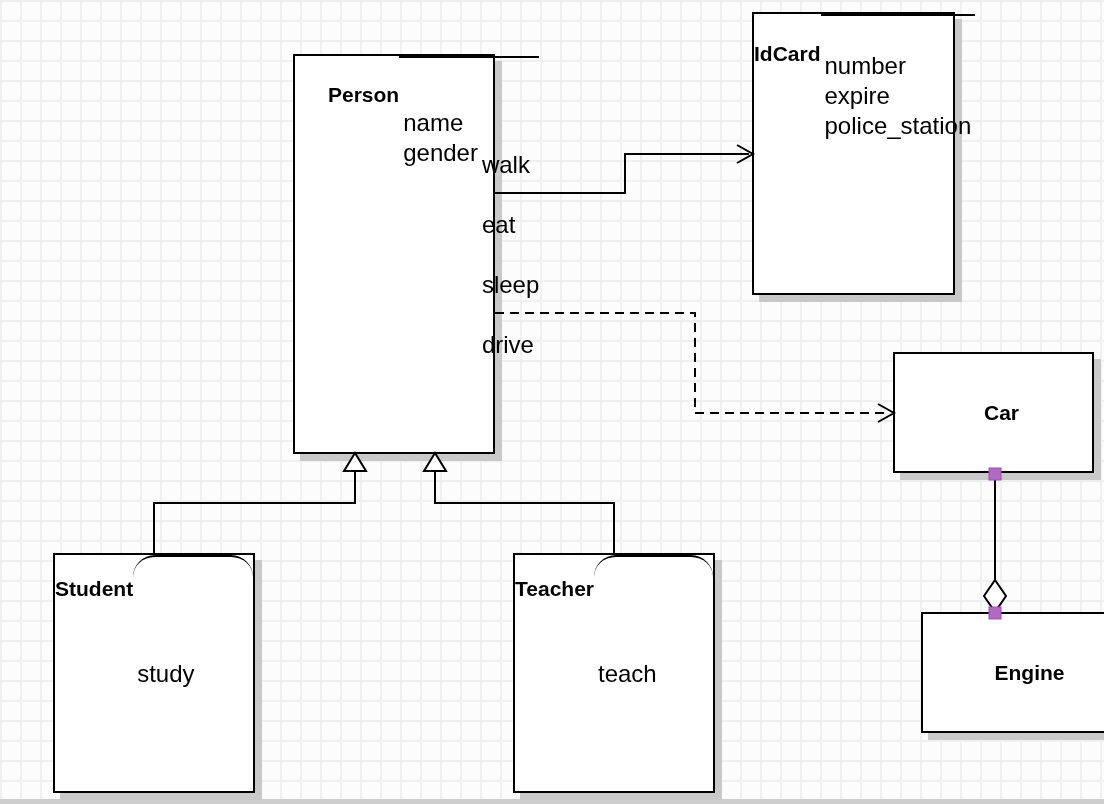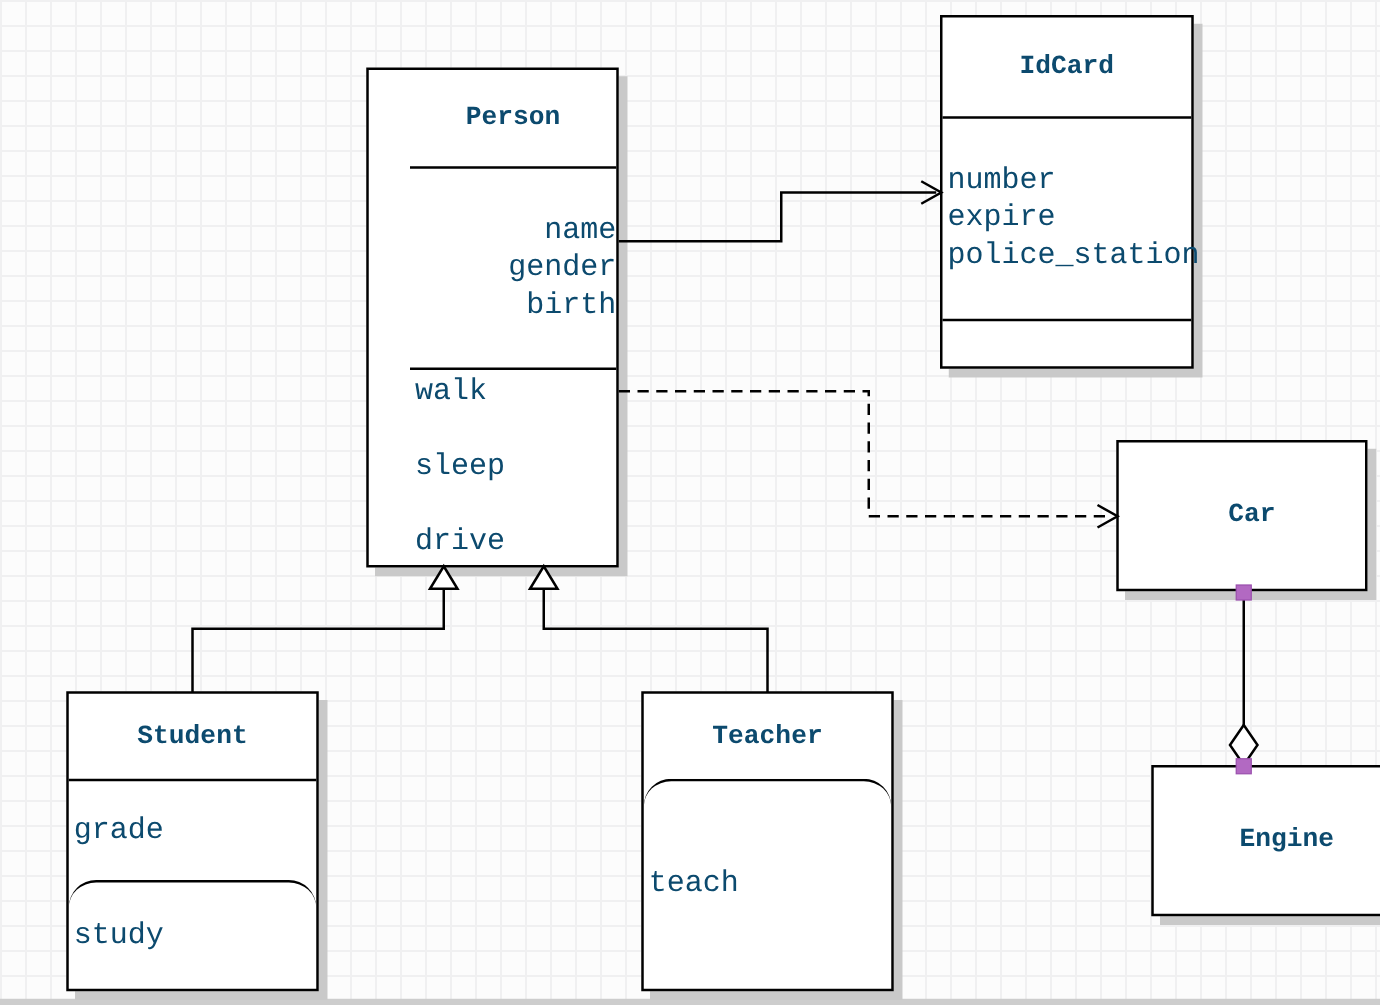--- a/index.html
+++ b/index.html
@@ -25,23 +25,22 @@
     width: 1104px; height: 5px;
     background: #cdcdcd;
   }
   .uml-class {
     position: absolute;
     box-sizing: border-box;
     background: #ffffff;
     border: 2px solid #000000;
     box-shadow: 7px 7px 0 #c9c9c9;
     display: flex;
-    flex-direction: column;
-    color: #0c4a6e;
-    font-family: Liberation Mono, monospace;
+    flex-direction: row;
+    color: #000000;
   }
   .cls-title {
     display: flex;
     align-items: center;
     justify-content: center;
     font-weight: 700;
     font-size: 21px;
     flex: 0 0 auto;
   }
   .cls-section {
@@ -53,21 +52,21 @@
     padding-left: 4px;
     font-size: 24px;
     line-height: 30px;
     flex: 0 0 auto;
   }
   .cls-single-title { flex: 1 1 auto; padding-left: 16px; }
 
   
   .person  { left: 293px; top: 54px;  width: 202px; height: 400px; padding-left: 33px; }
   .person .cls-title            { height: 77px; }
-  .person .sec-attrs            { height: 161px; text-align: right; }
+  .person .sec-attrs            { height: 161px; }
   .person .sec-methods          { flex: 1 1 auto; gap: 30px; }
 
   
   .idcard  { left: 752px; top: 12px;  width: 203px; height: 283px; }
   .idcard .cls-title            { height: 79px; }
   .idcard .sec-attrs            { height: 162px; }
   .idcard .sec-methods          { flex: 1 1 auto; }
 
   
   .car     { left: 893px; top: 352px; width: 201px; height: 121px; }
@@ -95,24 +94,24 @@
 
 <div class="canvas">
 
   <div class="page-edge-bottom"></div>
 
   <div class="uml-class person">
     <div class="cls-title">Person</div>
     <div class="cls-section sec-attrs">
       <div>name</div>
       <div>gender</div>
-      <div>birth</div>
     </div>
     <div class="cls-section sec-methods">
       <div>walk</div>
+      <div>eat</div>
       <div>sleep</div>
       <div>drive</div>
     </div>
   </div>
 
   <div class="uml-class idcard">
     <div class="cls-title">IdCard</div>
     <div class="cls-section sec-attrs">
       <div>number</div>
       <div>expire</div>
@@ -124,23 +123,20 @@
   <div class="uml-class car">
     <div class="cls-title cls-single-title">Car</div>
   </div>
 
   <div class="uml-class engine">
     <div class="cls-title cls-single-title">Engine</div>
   </div>
 
   <div class="uml-class student">
     <div class="cls-title">Student</div>
-    <div class="cls-section sec-attrs">
-      <div>grade</div>
-    </div>
     <div class="cls-section sec-methods">
       <div>study</div>
     </div>
   </div>
 
   <div class="uml-class teacher">
     <div class="cls-title">Teacher</div>
     <div class="cls-section sec-methods">
       <div>teach</div>
     </div>

